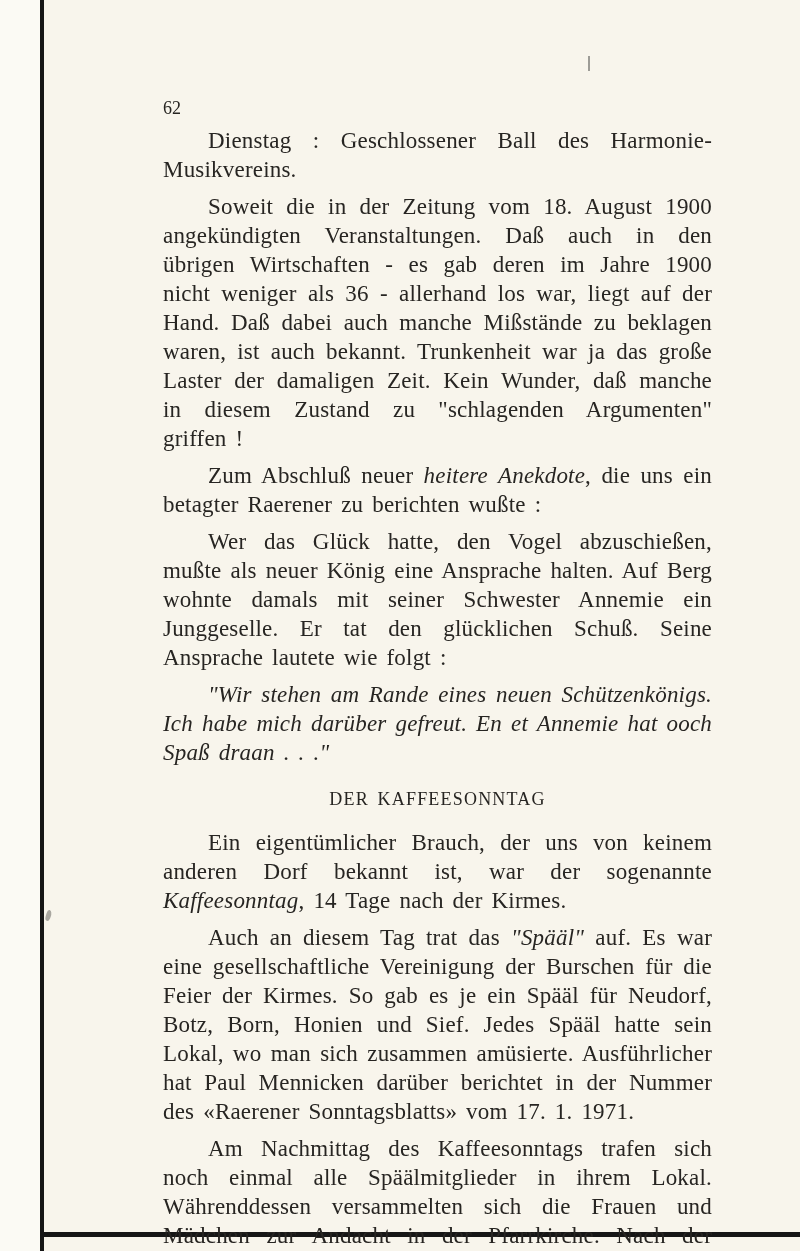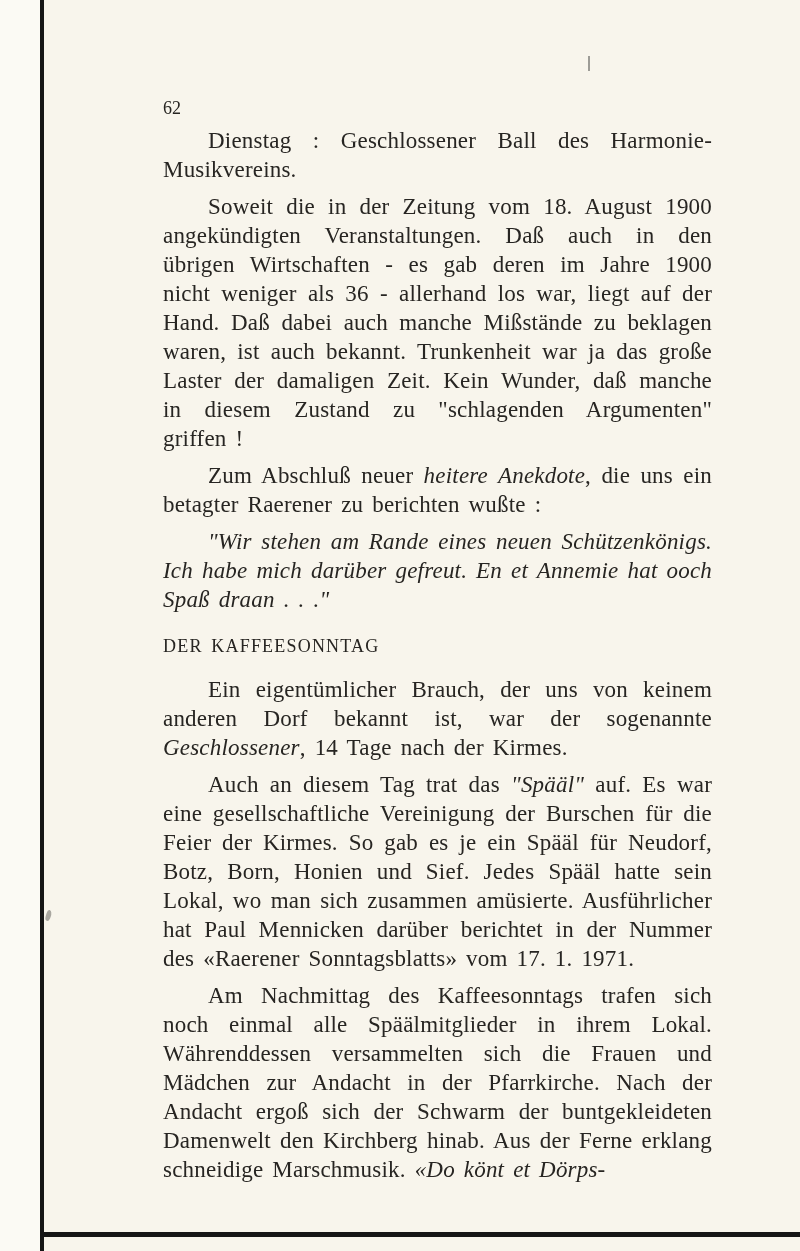--- a/index.html
+++ b/index.html
@@ -48,21 +48,21 @@
     font-size: 23px;
     line-height: 29px;
     word-spacing: 3px;
     letter-spacing: 0.2px;
   }
   .content p em, .content h2 em {
     font-style: italic;
   }
   .content h2 {
     margin: 18px 0 14px 0;
-    text-align: left;
+    text-align: center;
     text-indent: 0;
     font-size: 18px;
     font-weight: normal;
     letter-spacing: 1.2px;
     line-height: 29px;
     word-spacing: 3px;
   }
 </style>
 </head>
 <body>
@@ -73,20 +73,21 @@
   <div class="scan-edge-bottom"></div>
   <div class="scan-scratch"></div>
   <div class="scan-speckle"></div>
 
   <div class="text-block">
     <div class="page-number">62</div>
     <div class="content">
         <p><span>Dienstag : Geschlossener Ball des Harmonie-Musikvereins.</span></p>
         <p><span>Soweit die in der Zeitung vom 18. August 1900 angekündigten Veranstaltungen. Daß auch in den übrigen Wirtschaften - es gab deren im Jahre 1900 nicht weniger als 36 - allerhand los war, liegt auf der Hand. Daß dabei auch manche Mißstände zu beklagen waren, ist auch bekannt. Trunkenheit war ja das große Laster der damaligen Zeit. Kein Wunder, daß manche in diesem Zustand zu "schlagenden Argumenten" griffen !</span></p>
         <p><span>Zum Abschluß neuer </span><em>heitere Anekdote</em><span>, die uns ein betagter Raerener zu berichten wußte :</span></p>
+        <p><span>Wer das Glück hatte, den Vogel abzuschießen, mußte als neuer König eine Ansprache halten. Auf Berg wohnte damals mit seiner Schwester Annemie ein Junggeselle. Er tat den glücklichen Schuß. Seine Ansprache lautete wie folgt :</span></p>
         <p><em>"Wir stehen am Rande eines neuen Schützenkönigs. Ich habe mich darüber gefreut. En et Annemie hat ooch Spaß draan . . ."</em></p>
         <h2><span>DER KAFFEESONNTAG</span></h2>
-        <p><span>Ein eigentümlicher Brauch, der uns von keinem anderen Dorf bekannt ist, war der sogenannte </span><em>Geschlossener</em><span>, 14 Tage nach der Kirmes.</span></p>
+        <p><span>Ein eigentümlicher Brauch, der uns von keinem anderen Dorf bekannt ist, war der sogenannte </span><em>Kaffeesonntag</em><span>, 14 Tage nach der Kirmes.</span></p>
         <p><span>Auch an diesem Tag trat das </span><em>"Spääl"</em><span> auf. Es war eine gesellschaftliche Vereinigung der Burschen für die Feier der Kirmes. So gab es je ein Spääl für Neudorf, Botz, Born, Honien und Sief. Jedes Spääl hatte sein Lokal, wo man sich zusammen amüsierte. Ausführlicher hat Paul Mennicken darüber berichtet in der Nummer des «Raerener Sonntagsblatts» vom 17. 1. 1971.</span></p>
         <p><span>Am Nachmittag des Kaffeesonntags trafen sich noch einmal alle Späälmitglieder in ihrem Lokal. Währenddessen versammelten sich die Frauen und Mädchen zur Andacht in der Pfarrkirche. Nach der Andacht ergoß sich der Schwarm der buntgekleideten Damenwelt den Kirchberg hinab. Aus der Ferne erklang schneidige Marschmusik. </span><em>«Do könt et Dörps-</em></p>
       </div>
   </div>
 </div>
 
 </body></html>

